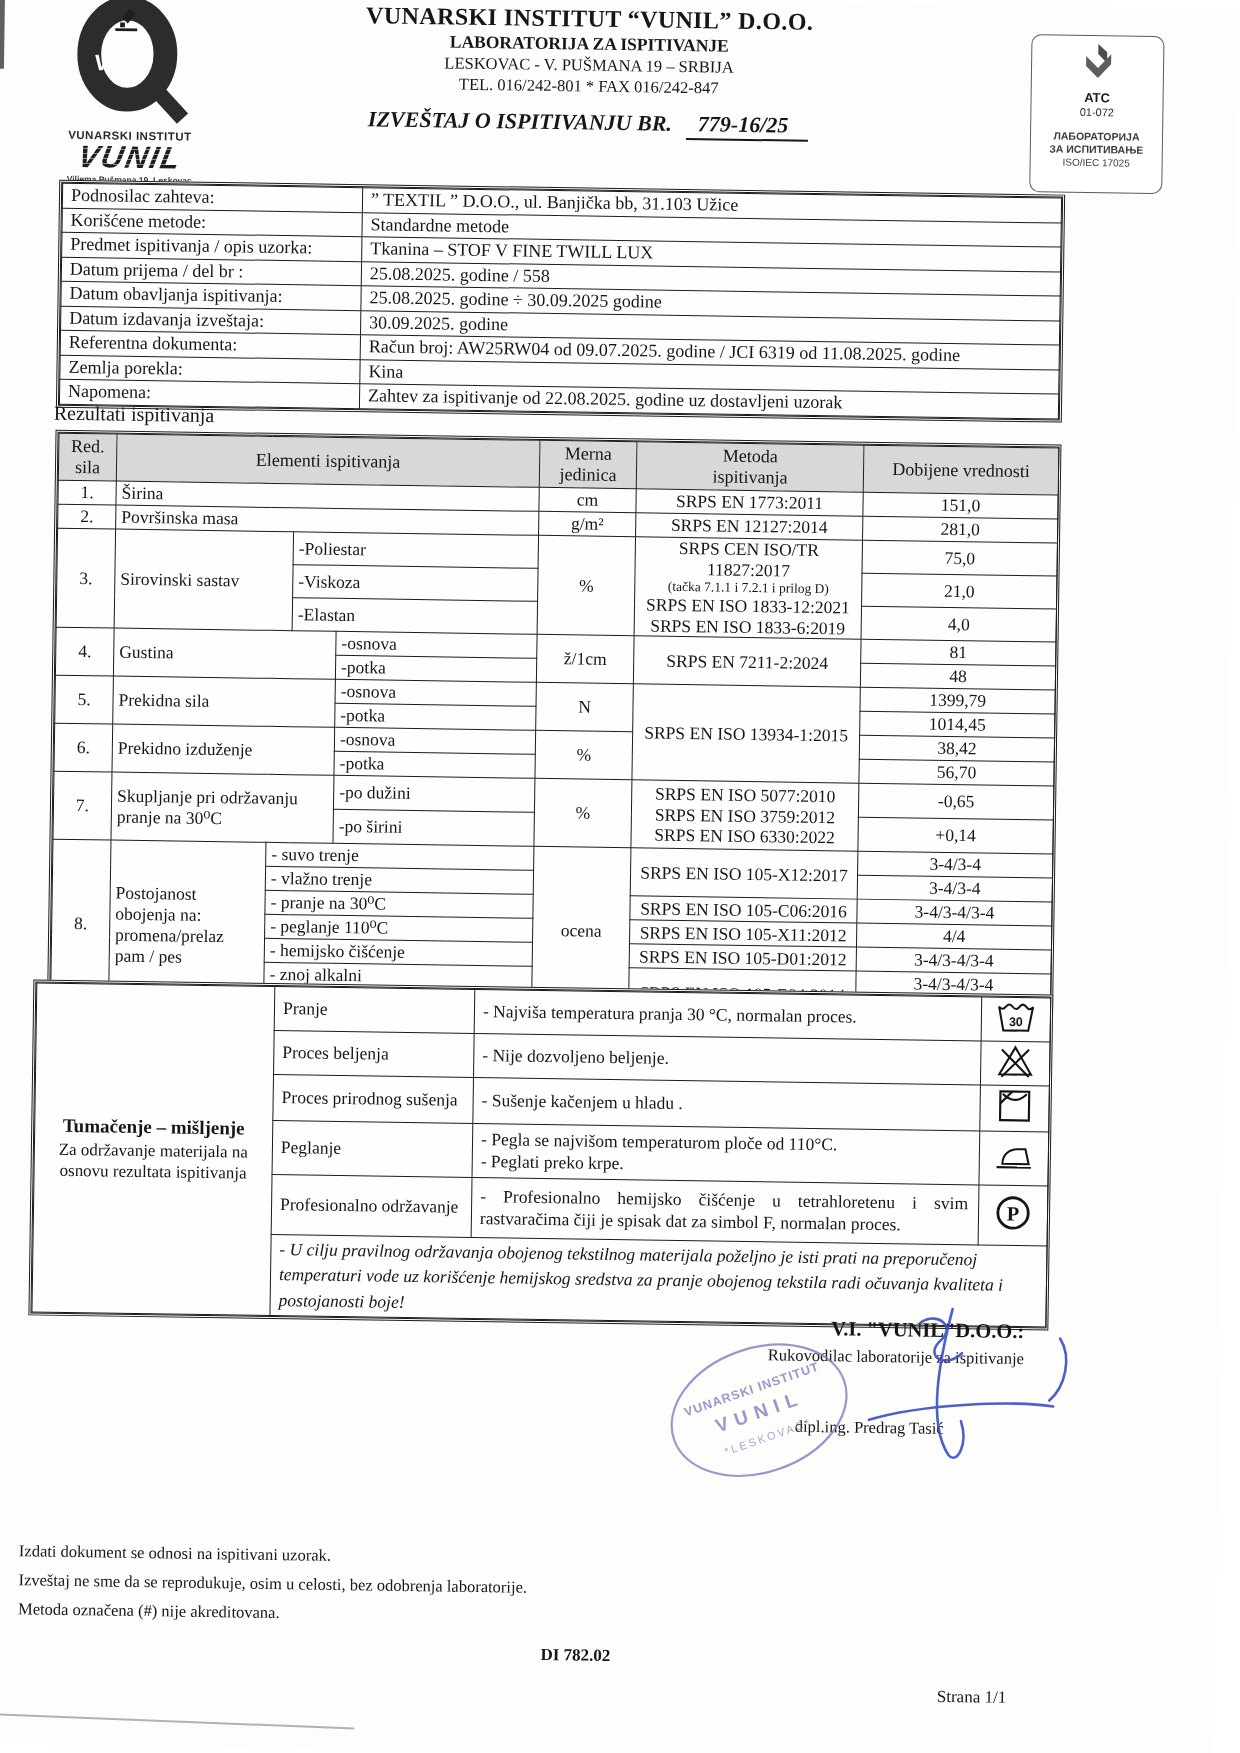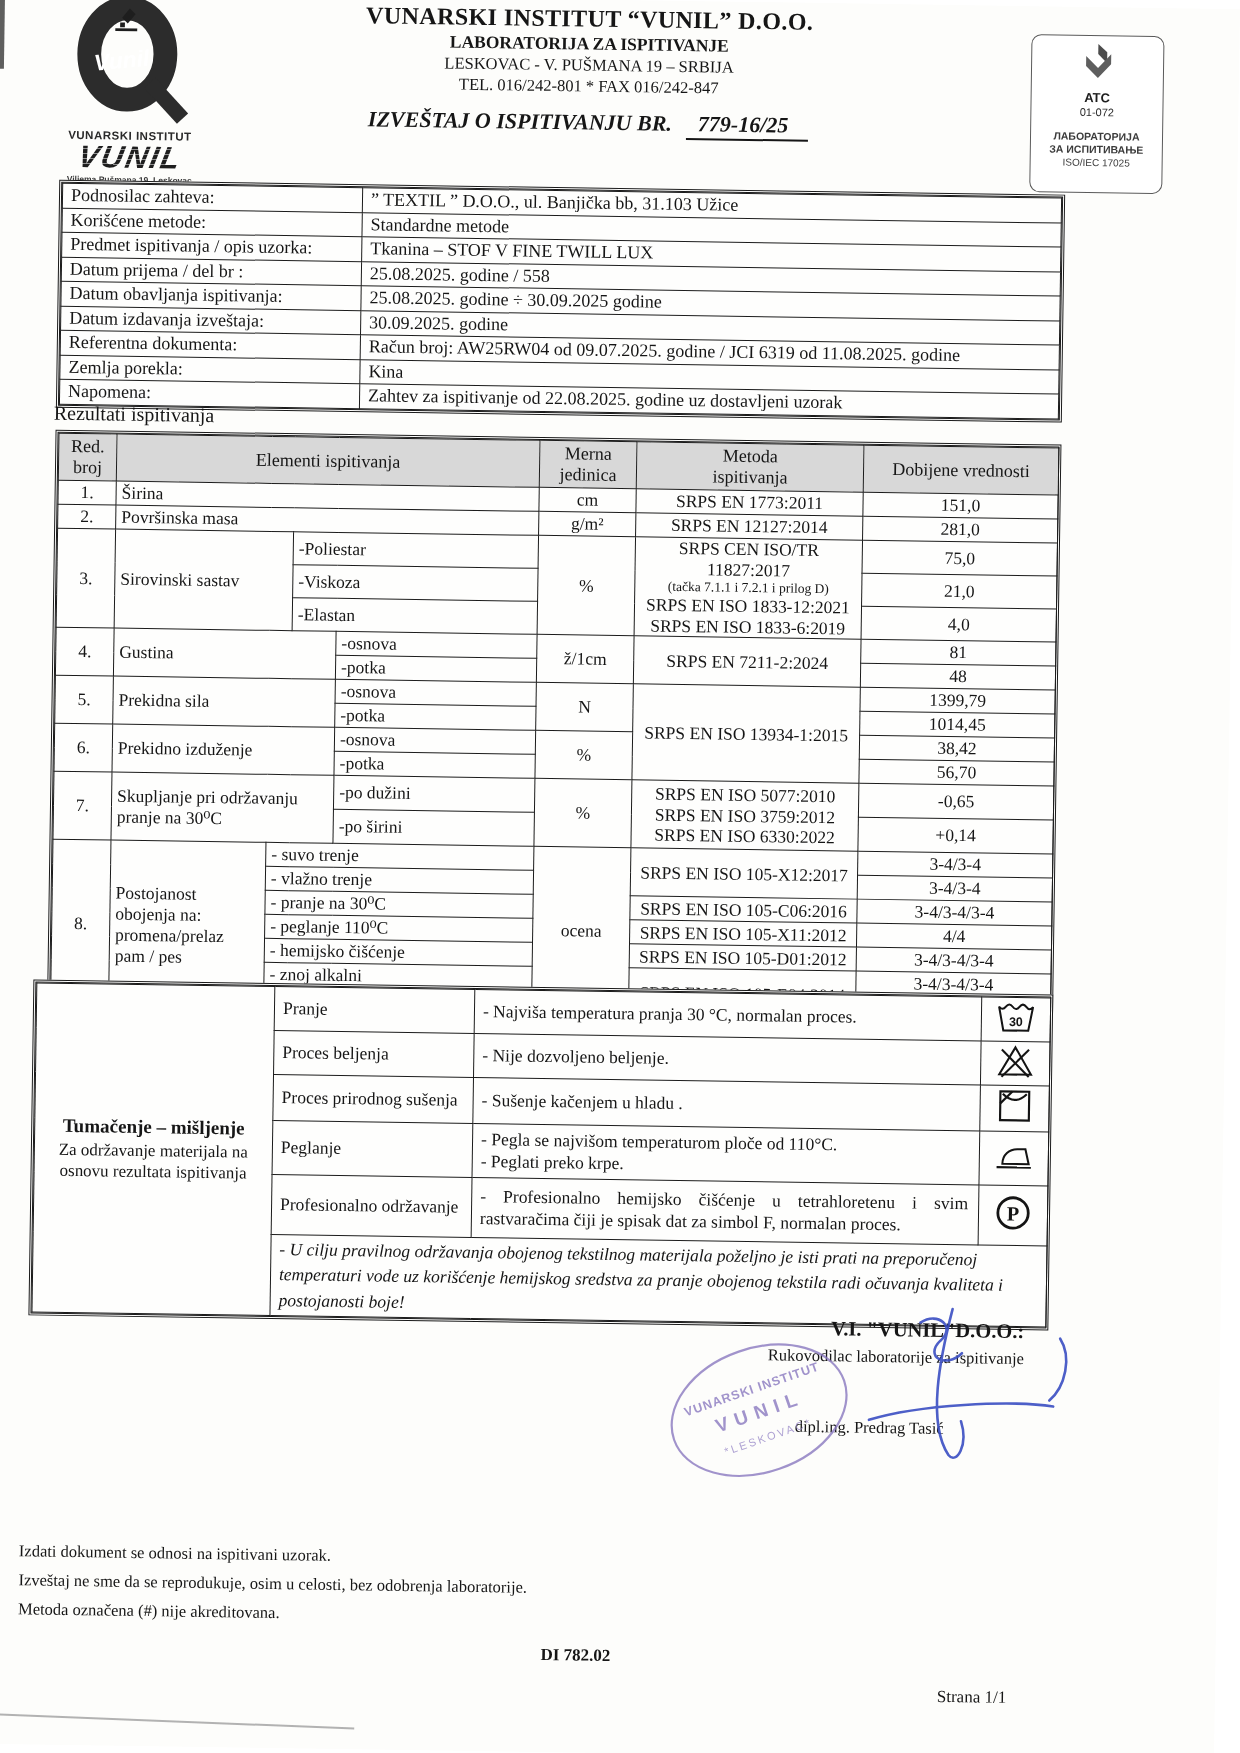--- a/index.html
+++ b/index.html
@@ -182,21 +182,21 @@
           <col style="width:23px">
           <col style="width:44px">
         <col style="width:201px">
           <col style="width:97px">
           <col style="width:227px">
           <col style="width:195px">
       </colgroup>
       <tbody>
         <tr style="height:46px">
           <th class="pre">Red.
-broj</th>
+sila</th>
           <th colspan="4">Elementi ispitivanja</th>
           <th class="pre">Merna
 jedinica</th>
           <th class="pre">Metoda
 ispitivanja</th>
           <th>Dobijene vrednosti</th>
         </tr>
         <tr class="h1r">
           <td class="cnum">1.</td>
           <td colspan="4" class="cname">Širina</td>

